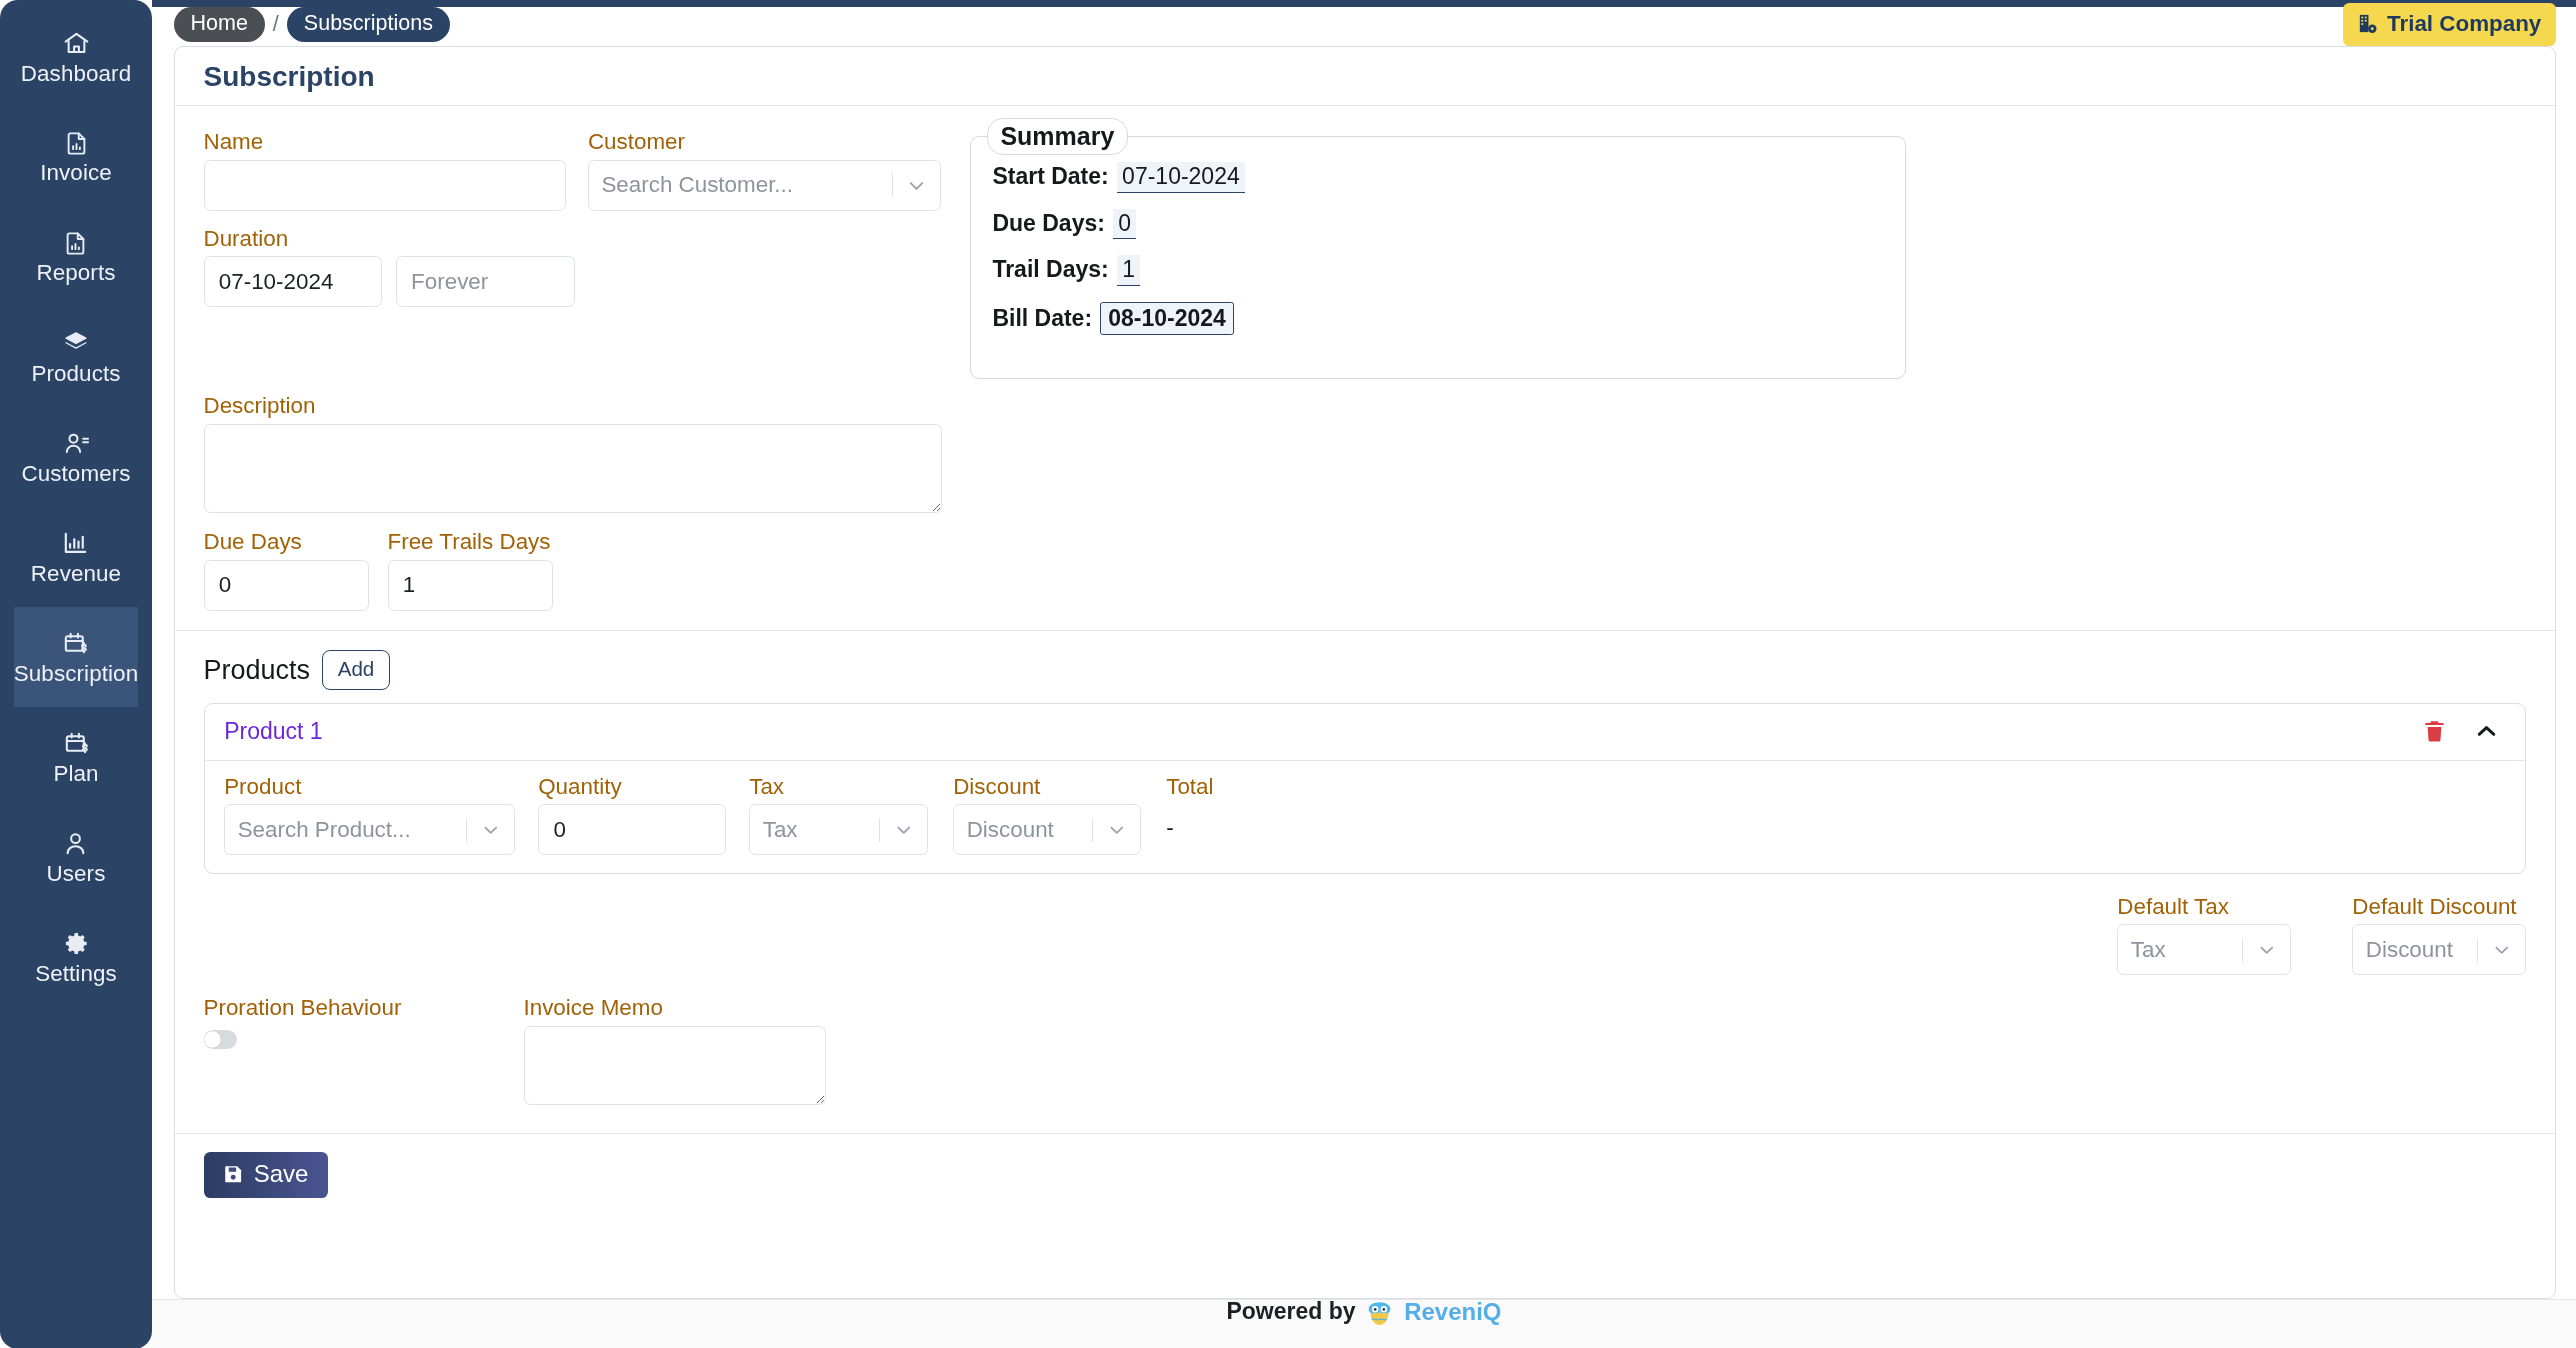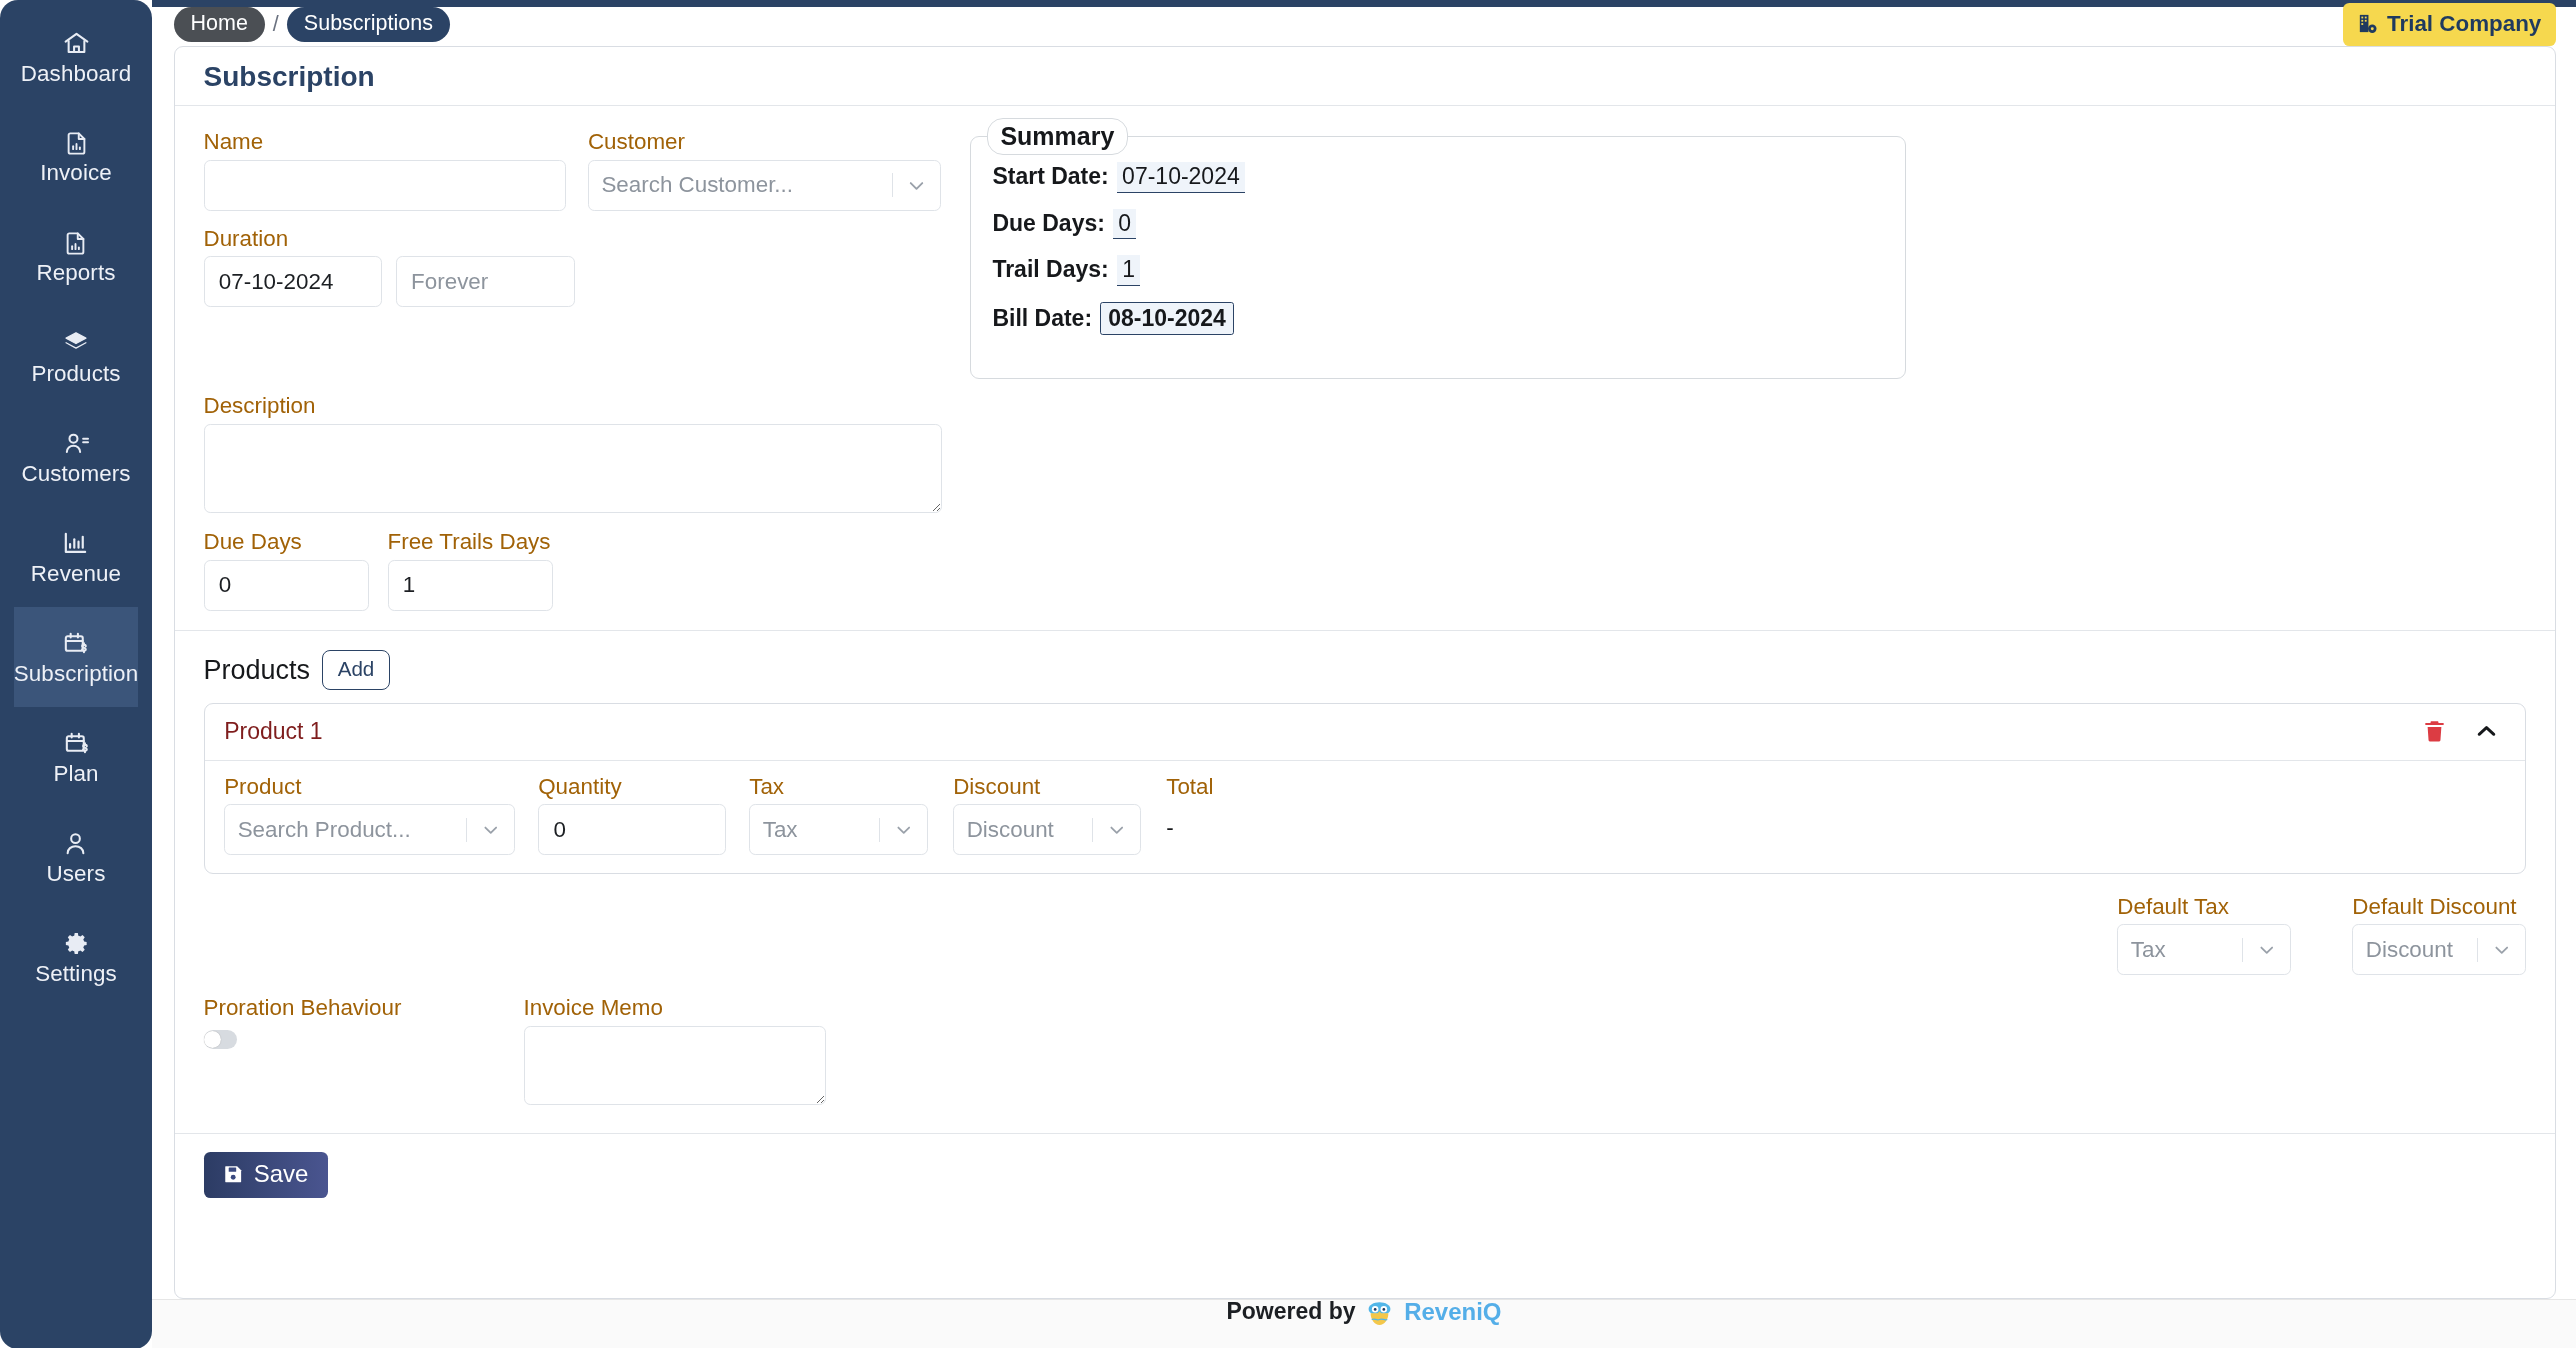--- a/index.html
+++ b/index.html
@@ -275,21 +275,21 @@
     margin-top: 12.5px;
   }
   .prod-card-head {
     display: flex;
     align-items: center;
     justify-content: space-between;
     padding: 0 25px 0 19.7px;
     height: 57px;
     border-bottom: 0.9px solid #e3e6ea;
   }
-  .prod-card-title { font-size: 23px; color: #7f1d1d; line-height: 1; }
+  .prod-card-title { font-size: 23px; color: #6d28d9; line-height: 1; }
   .prod-head-actions { display: flex; align-items: center; gap: 25px; }
   .icon-btn { cursor: pointer; line-height: 0; display: block; background: none; border: none; padding: 0; }
 
   .prod-card-body {
     display: flex;
     padding: 15px 19.7px 18px 19.7px;
     gap: 0;
   }
   .pf-product { width: 291px; margin-right: 23px; }
   .pf-qty { width: 188px; margin-right: 23px; }

